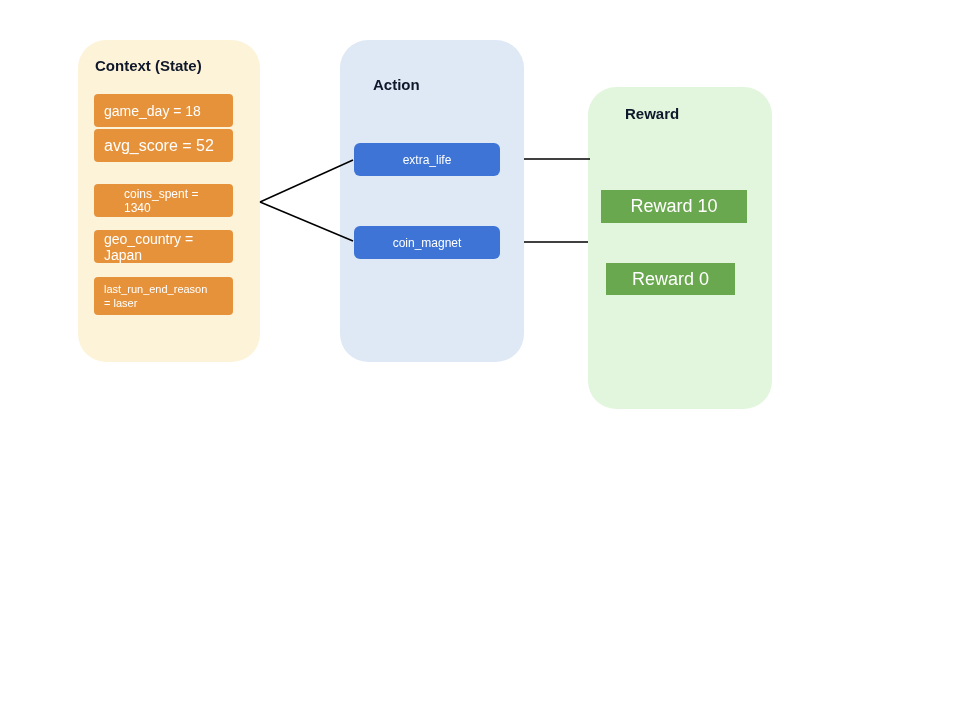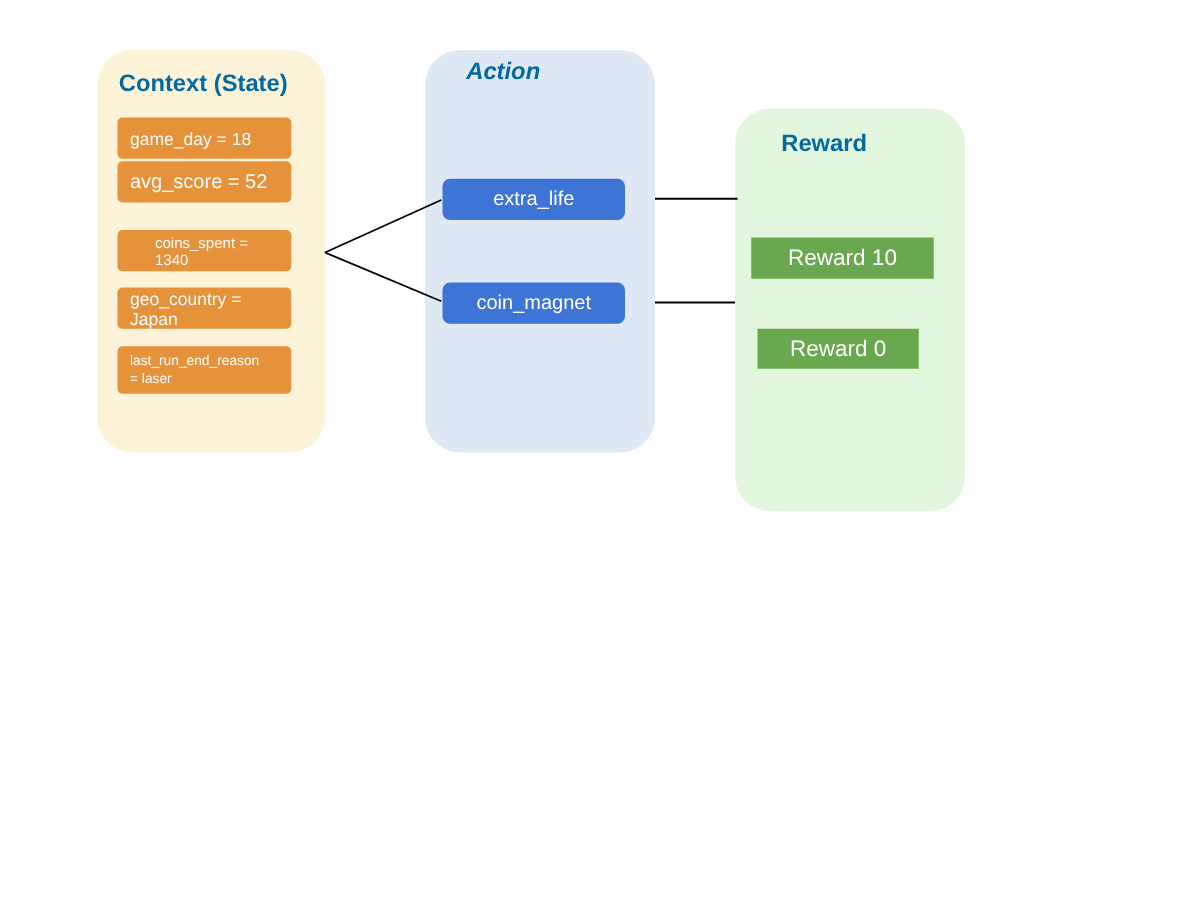--- a/index.html
+++ b/index.html
@@ -19,27 +19,27 @@
     top: 40px;
     height: 322px;
     border-radius: 28px;
   }
   .panel-context { left: 78px;  width: 182px; background: #fdf3d9; }
   .panel-action  { left: 340px; width: 184px; background: #dfe9f5; }
   .panel-reward  { left: 588px; width: 184px; background: #e2f6de; margin-top: 47px; }
 
   .panel-title {
     position: absolute;
-    font-size: 19px;
+    font-size: 15px;
     font-weight: bold;
-    color: #0369a1;
+    color: #0f172a;
     white-space: nowrap;
   }
   .panel-context .panel-title { left: 17px; top: 17px; }
-  .panel-action  .panel-title { left: 33px; top: 7px; font-style: italic; }
+  .panel-action  .panel-title { left: 33px; top: 36px; }
   .panel-reward  .panel-title { left: 37px; top: 18px; }
 
   .chip {
     position: absolute;
     color: #ffffff;
     display: flex;
     align-items: center;
     box-sizing: border-box;
   }
   .chip-ctx {
@@ -53,21 +53,21 @@
   .c1 { top: 54px;  font-size: 14px; }
   .c2 { top: 89px;  font-size: 16px; }
   .c3 { top: 144px; font-size: 12px; padding-left: 30px; }
   .c4 { top: 190px; font-size: 14px; }
   .c5 { top: 237px; font-size: 11px; height: 38px; line-height: 1.3; padding-right: 28px; }
 
   .chip-action {
     width: 146px; height: 33px;
     background: #3d74d5;
     border-radius: 6px;
-    font-size: 16px;
+    font-size: 12px;
     justify-content: center;
     text-align: center;
   }
   .a1 { left: 14px; top: 103px; }
   .a2 { left: 14px; top: 186px; }
 
   .chip-reward {
     height: 33px;
     background: #6aa84f;
     border-radius: 0;

